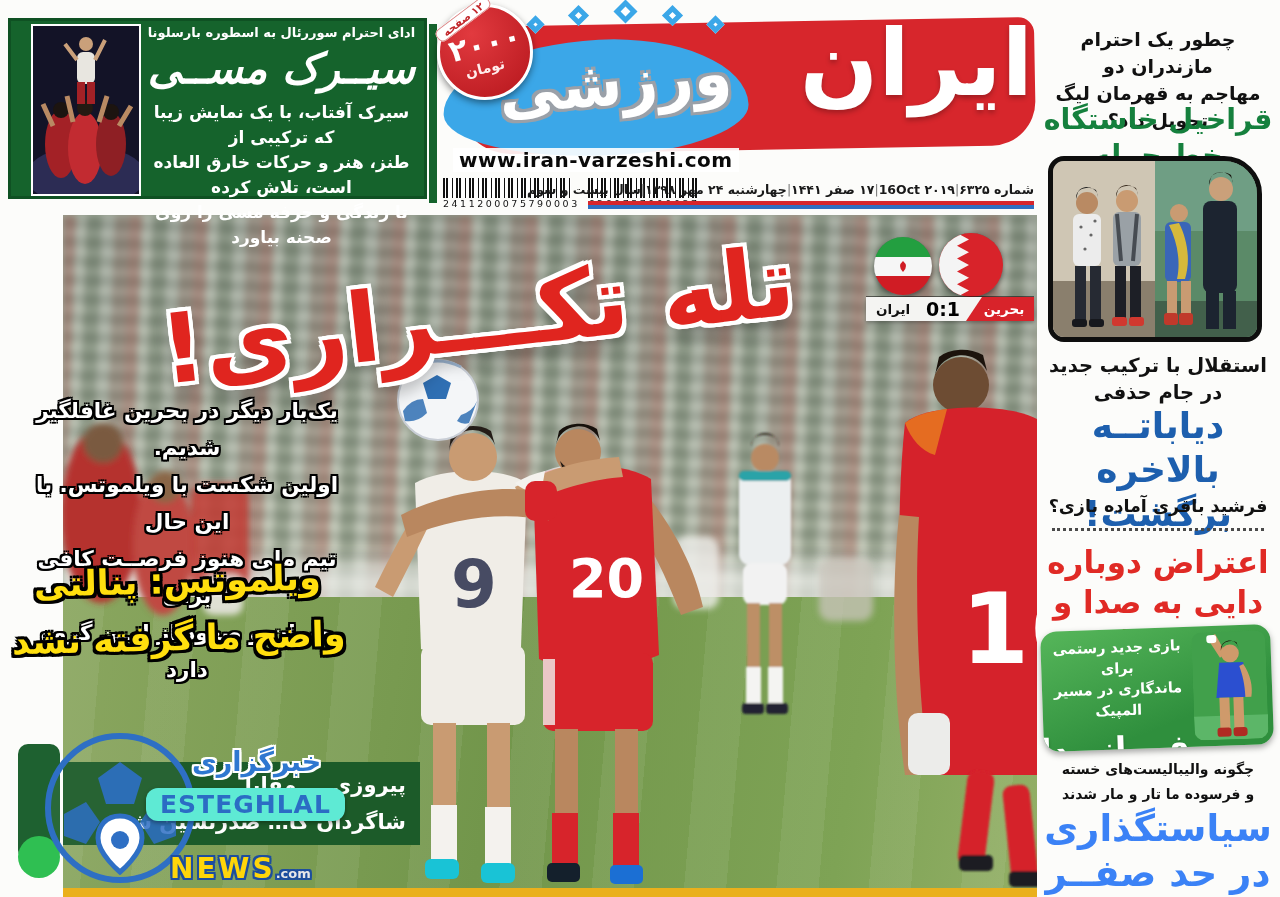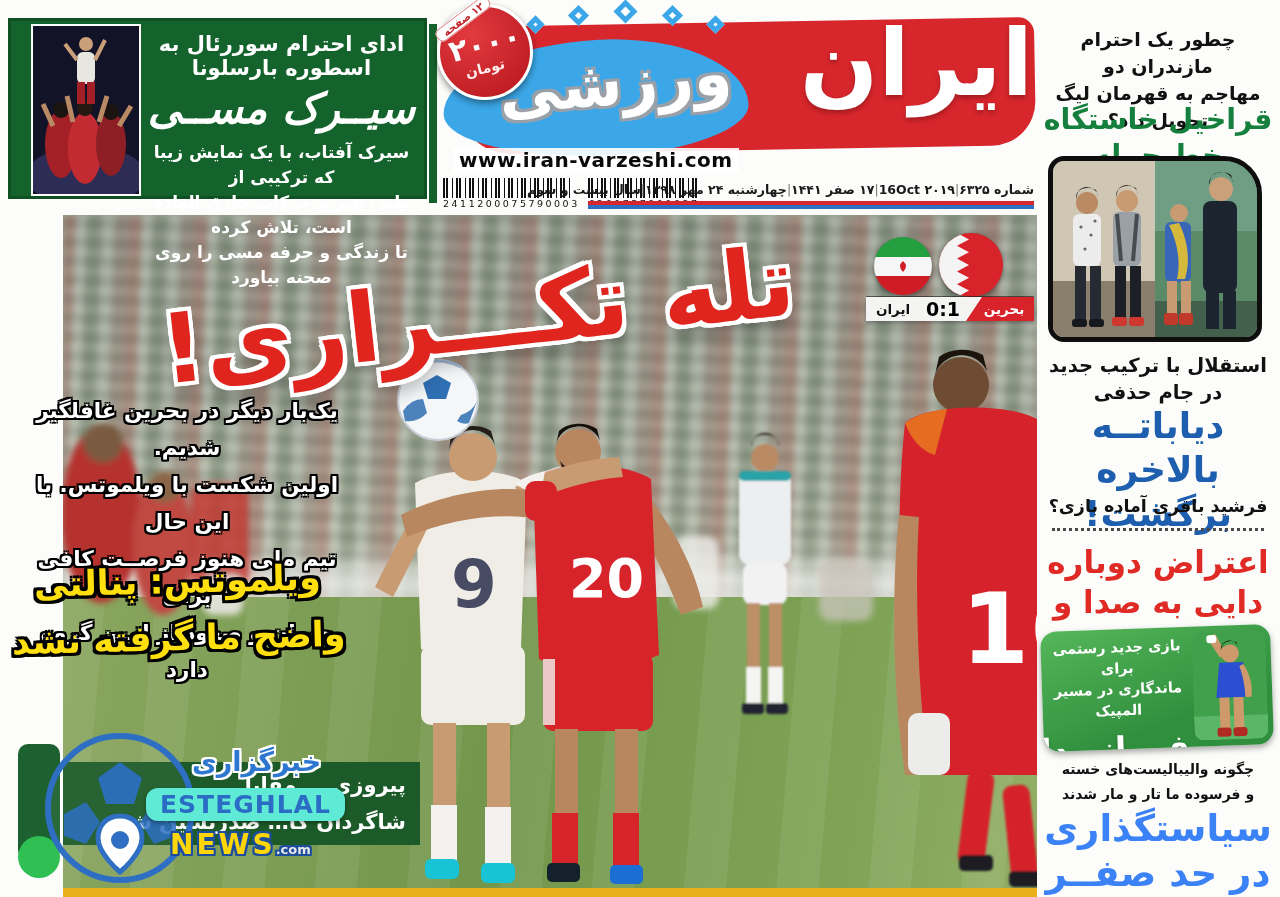--- a/index.html
+++ b/index.html
@@ -19,27 +19,27 @@
       -2px -2px 0 #000, 2px -2px 0 #000, -2px 2px 0 #000, 2px 2px 0 #000,
       -2px 0 0 #000, 2px 0 0 #000, 0 -2px 0 #000, 0 2px 0 #000;}
   .ob3{ text-shadow:
       -3px -3px 0 #000, 3px -3px 0 #000, -3px 3px 0 #000, 3px 3px 0 #000,
       -3px 0 0 #000, 3px 0 0 #000, 0 -3px 0 #000, 0 3px 0 #000;}
   .owt{ text-shadow:
       -2px -2px 0 #fff, 2px -2px 0 #fff, -2px 2px 0 #fff, 2px 2px 0 #fff,
       -2px 0 0 #fff, 2px 0 0 #fff, 0 -2px 0 #fff, 0 2px 0 #fff;}
   .obl{ text-shadow:
       -2px -2px 0 #1d4e9e, 2px -2px 0 #1d4e9e, -2px 2px 0 #1d4e9e, 2px 2px 0 #1d4e9e,
-      -2px 0 0 #1d4e9e, 2px 0 0 #1d4e9e, 0 -2px 0 #1d4e9e, 0 2px 0 #1d4e9e;}
+      -2px 0 0 #1d4e9e, 2px 0 0 #1d4e9e, 0 -2px 0 #1d4e9e, 0 2px 0 #1d4e9e; margin-top: 24px;}
 
   
   .messi-box{left:8px;top:18px;width:419px;height:181px;background:#15632c;border:3px solid #0f5123;}
   .messi-photo{left:20px;top:3px;width:110px;height:172px;border:2px solid #fff;overflow:hidden;}
   .messi-text{left:136px;right:8px;top:4px;bottom:4px;color:#fff;text-align:center;}
-  .messi-kicker{font-size:21px;margin-top:7px;}
+  .messi-kicker{font-size:13px;}
   .messi-title{font-size:42px;margin-top:6px;line-height:46px;font-style:italic;}
   .messi-body{font-size:17px;line-height:25px;margin-top:8px;}
 
   .green-divider{left:429px;top:24px;width:8px;height:179px;background:#15632c;}
 
   
   .masthead{left:437px;top:0;width:600px;height:176px;}
   .logo-red{position:absolute;left:20px;top:22px;right:2px;height:128px;background:#d7262c;
             border-radius:34px 16px 44px 54px;transform:rotate(-1deg);}
   .logo-blue{position:absolute;left:6px;top:40px;width:305px;height:116px;background:#3ba7e8;

